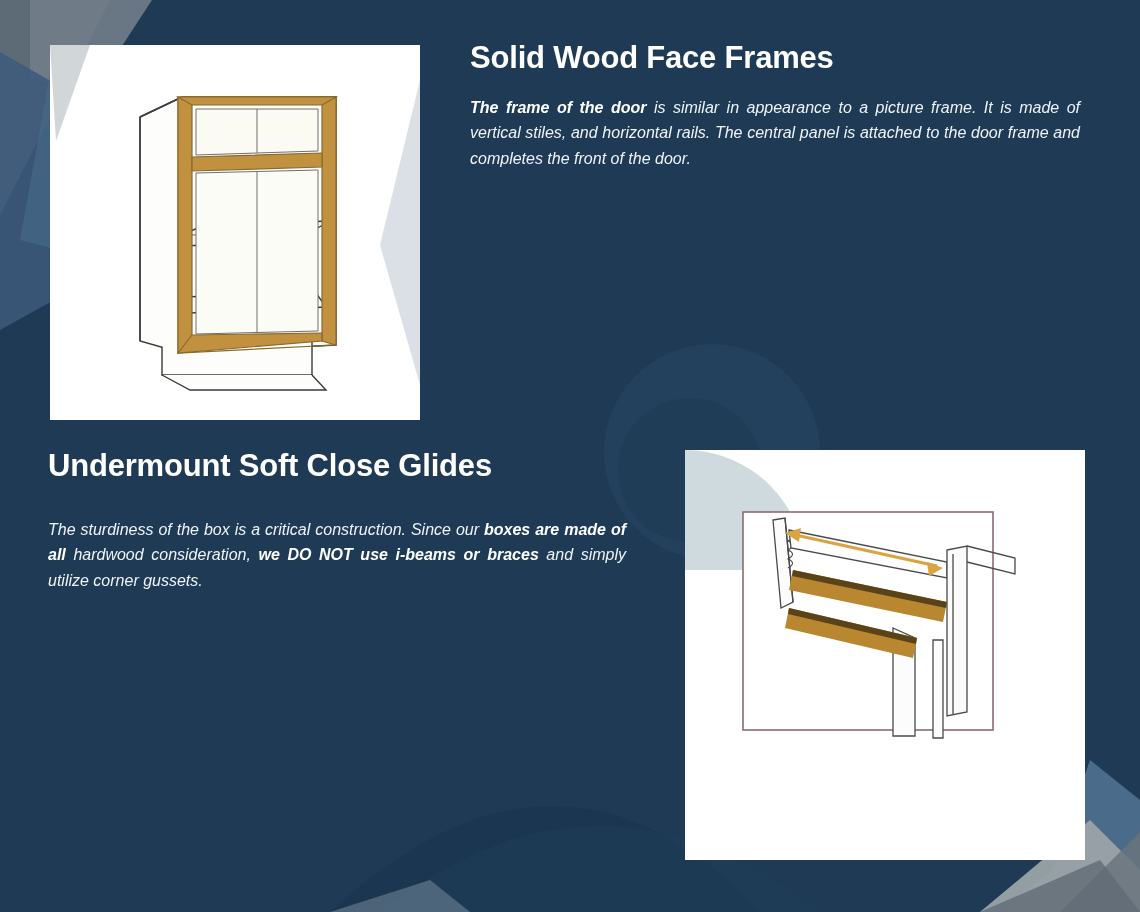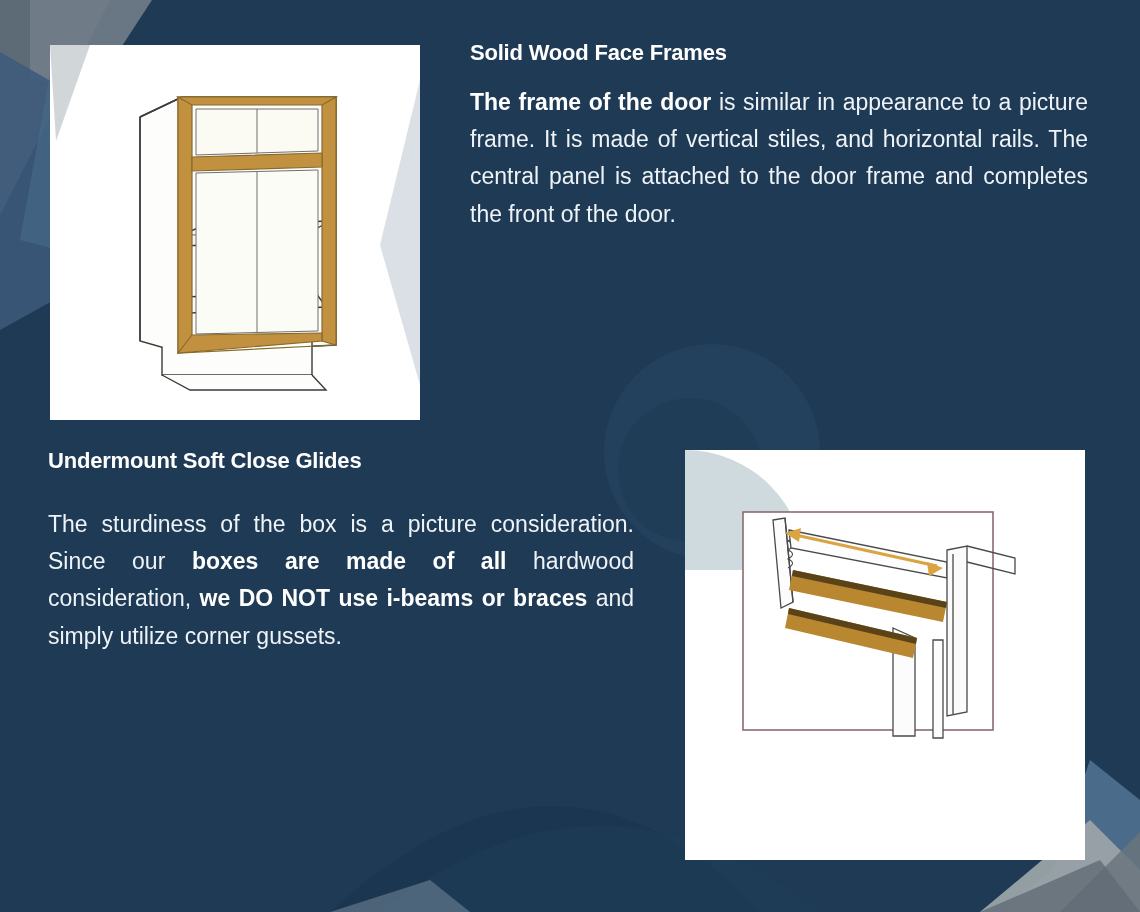--- a/index.html
+++ b/index.html
@@ -65,37 +65,38 @@
     width: 622px;
   }
   #col-left-bottom {
     left: 48px;
     top: 448px;
     width: 590px;
   }
 
   h2.section-title {
     margin: 0 0 18px 0;
-    font-size: 22px;
+    font-size: 31px;
     font-weight: 700;
     line-height: 1.18;
     letter-spacing: -0.2px;
     color: #ffffff;
   }
   #col-left-bottom h2.section-title {
     margin-bottom: 32px;
   }
 
   p.body-text {
-    margin: 0 4px 17px 0;
-    font-size: 23px;
+    margin: 0 12px 17px 0;
+    font-size: 16px;
     line-height: 1.62;
     text-align: justify;
     color: #eef3f7;
     font-weight: 300;
+    font-style: italic;
   }
   p.body-text:last-child {
     margin-bottom: 0;
   }
   p.body-text b {
     font-weight: 700;
     color: #ffffff;
   }
 </style>
 </head>
@@ -213,17 +214,17 @@
   <div class="text-col" id="col-right-top">
     <h2 class="section-title">Solid Wood Face Frames</h2>
     <div>
         <p class="body-text"><b>The frame of the door</b><span> is similar in appearance to a picture frame. It is made of vertical stiles, and horizontal rails. The central panel is attached to the door frame and completes the front of the door.</span></p>
       </div>
   </div>
 
   <div class="text-col" id="col-left-bottom">
     <h2 class="section-title">Undermount Soft Close Glides</h2>
     <div>
-        <p class="body-text"><span>The sturdiness of the box is a picture consideration. Since our </span><b>boxes are made of all</b><span> hardwood consideration, </span><b>we DO NOT use i-beams or braces</b><span> and simply utilize corner gussets.</span></p>
+        <p class="body-text"><span>The sturdiness of the box is a critical construction. Since our </span><b>boxes are made of all</b><span> hardwood consideration, </span><b>we DO NOT use i-beams or braces</b><span> and simply utilize corner gussets.</span></p>
       </div>
   </div>
 
 </div>
 
 </body></html>

